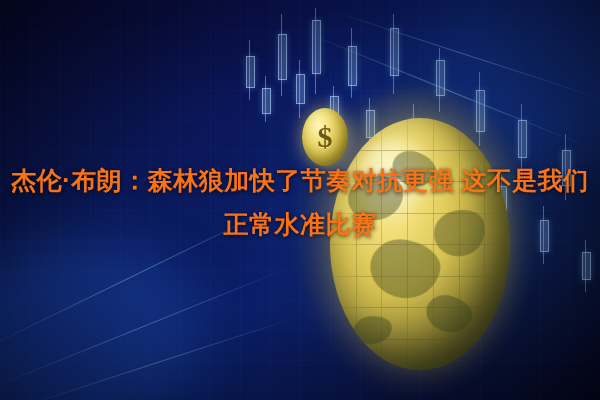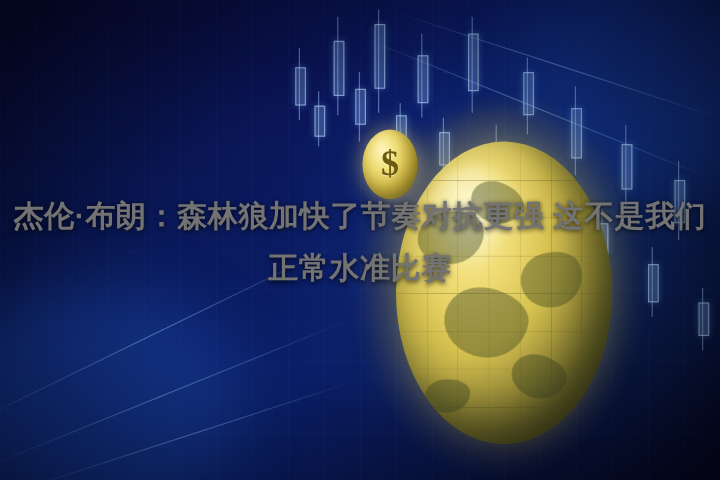--- a/index.html
+++ b/index.html
@@ -155,21 +155,21 @@
     line-height: 1;
   }
 
   
   .headline {
     position: absolute;
     left: 0;
     top: 158px;
     width: 600px;
     text-align: center;
-    color: #737373;
+    color: #f97316;
     font-family: "Liberation Sans", sans-serif;
     font-size: 25px;
     font-weight: bold;
     line-height: 44px;
     letter-spacing: 0.5px;
     text-shadow: 0 1px 4px rgba(0,0,0,0.75);
     padding: 0 6px;
     box-sizing: border-box;
     white-space: pre-wrap;
   }

